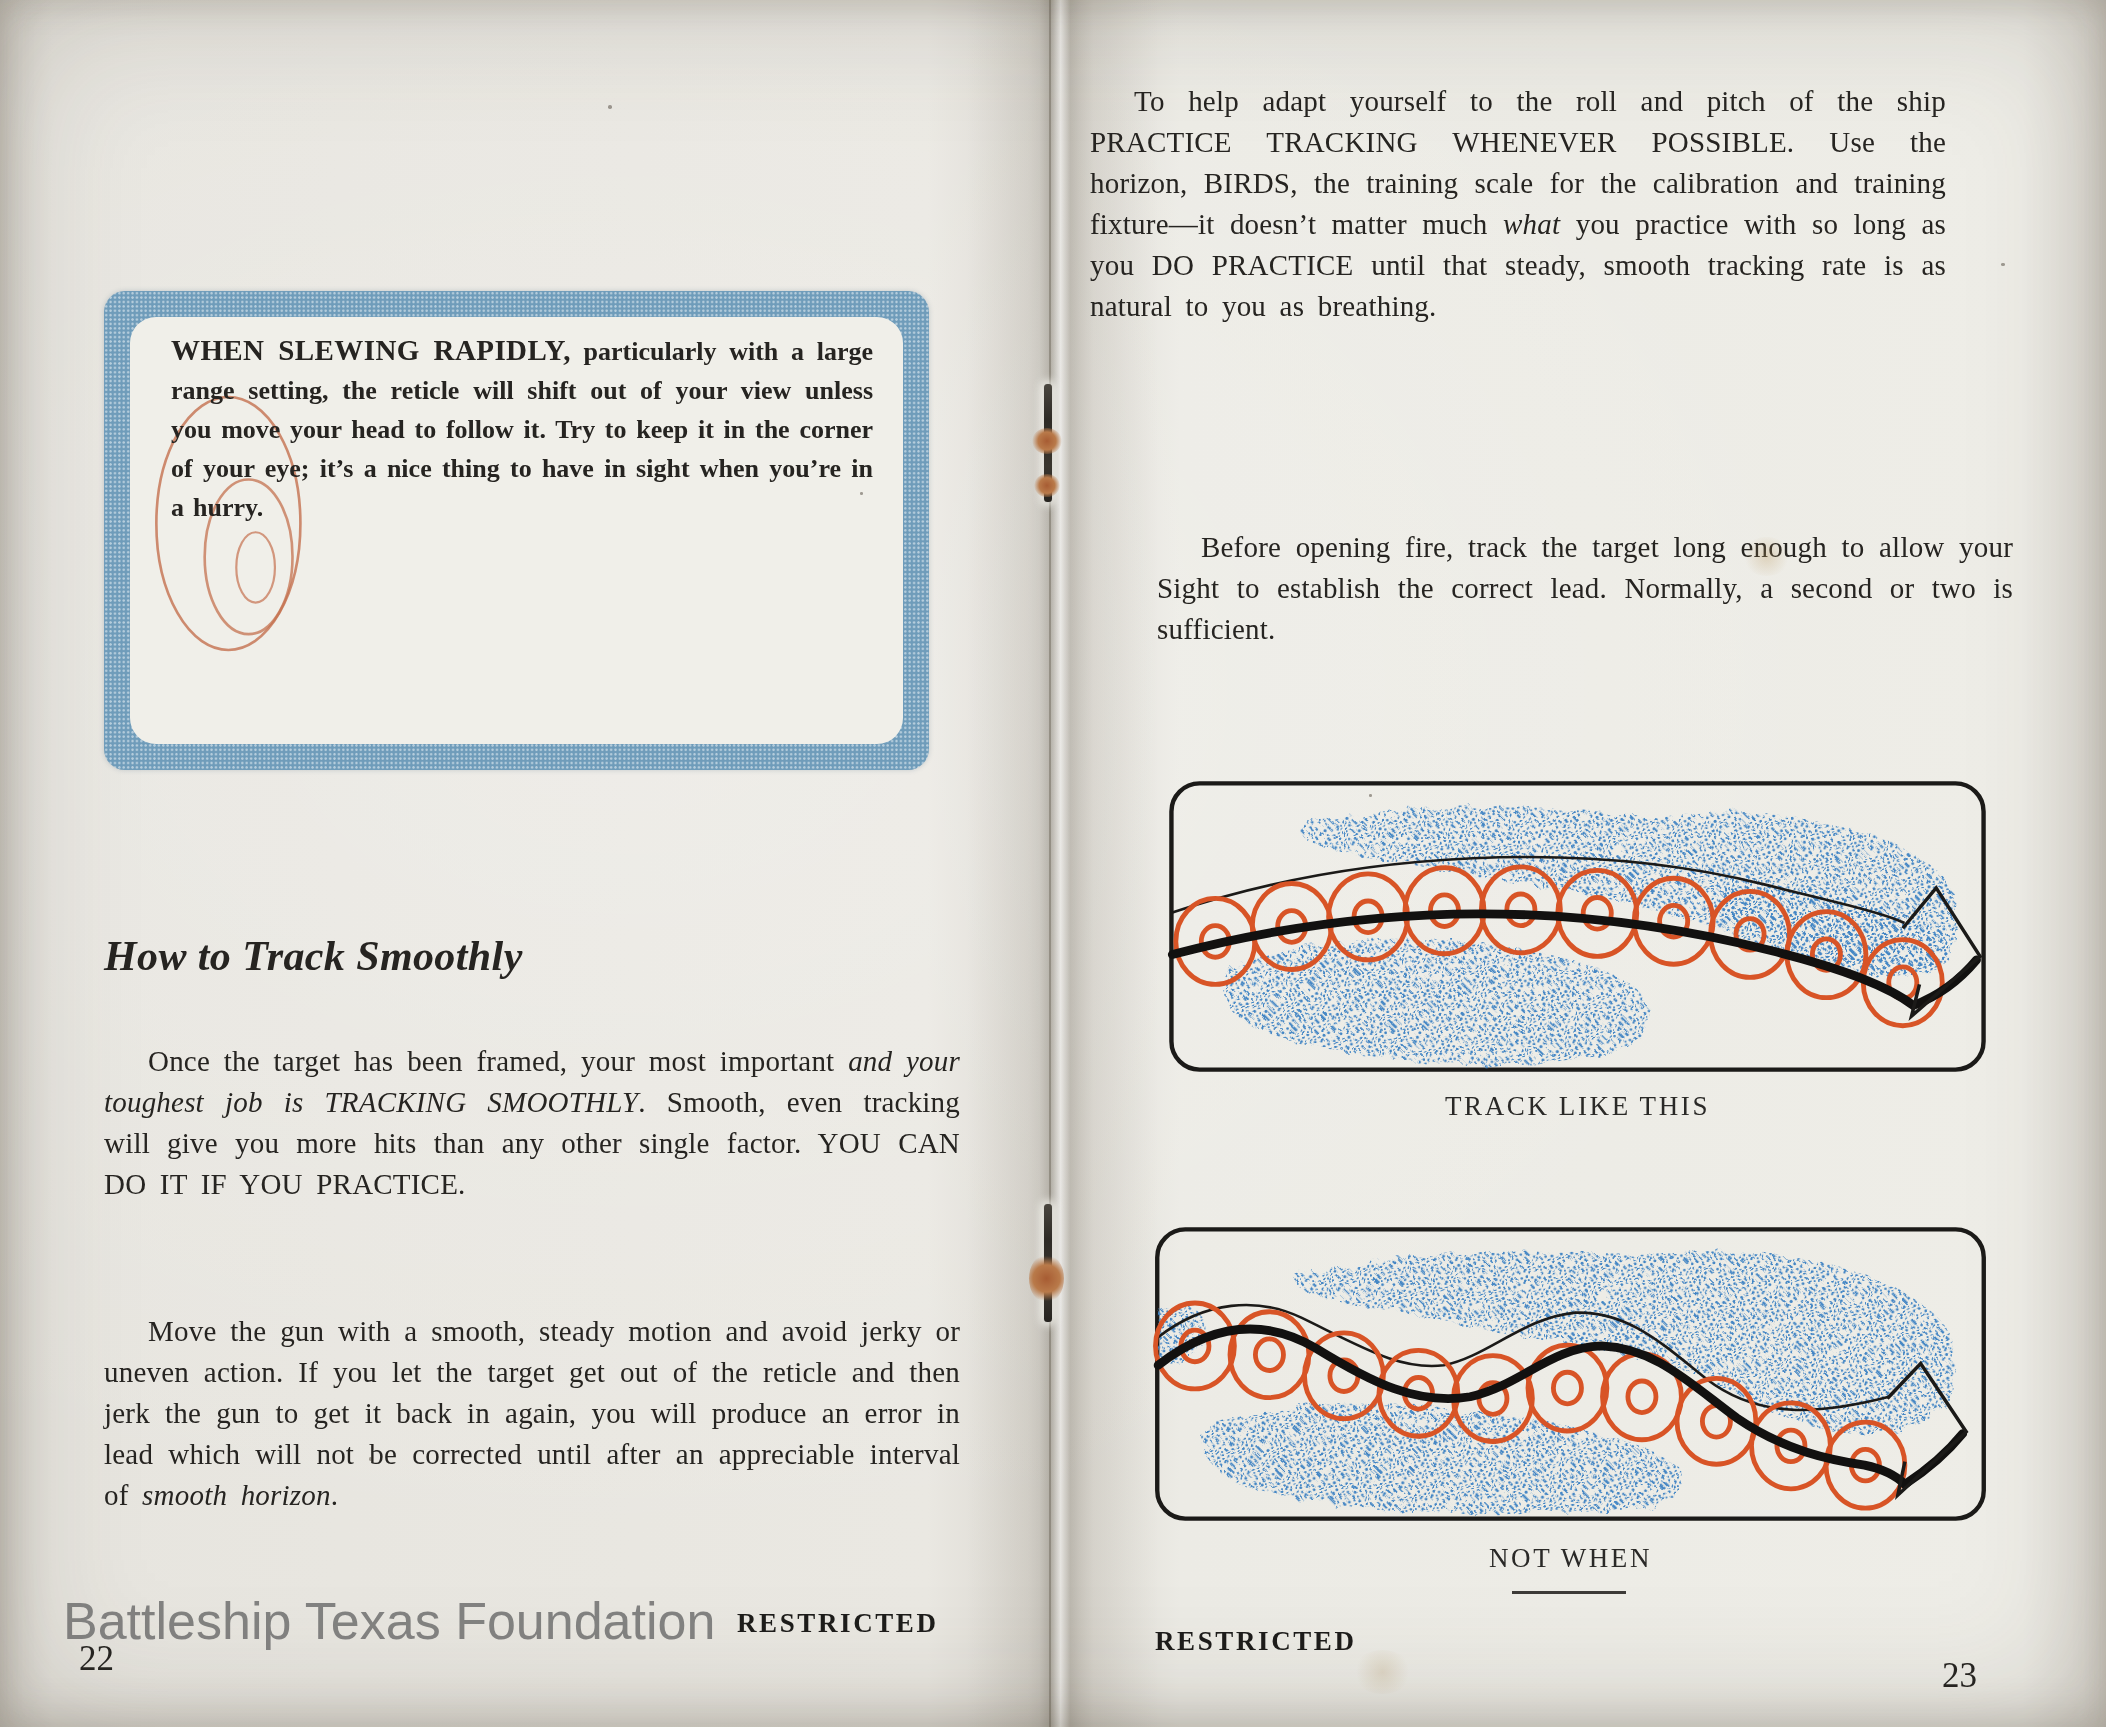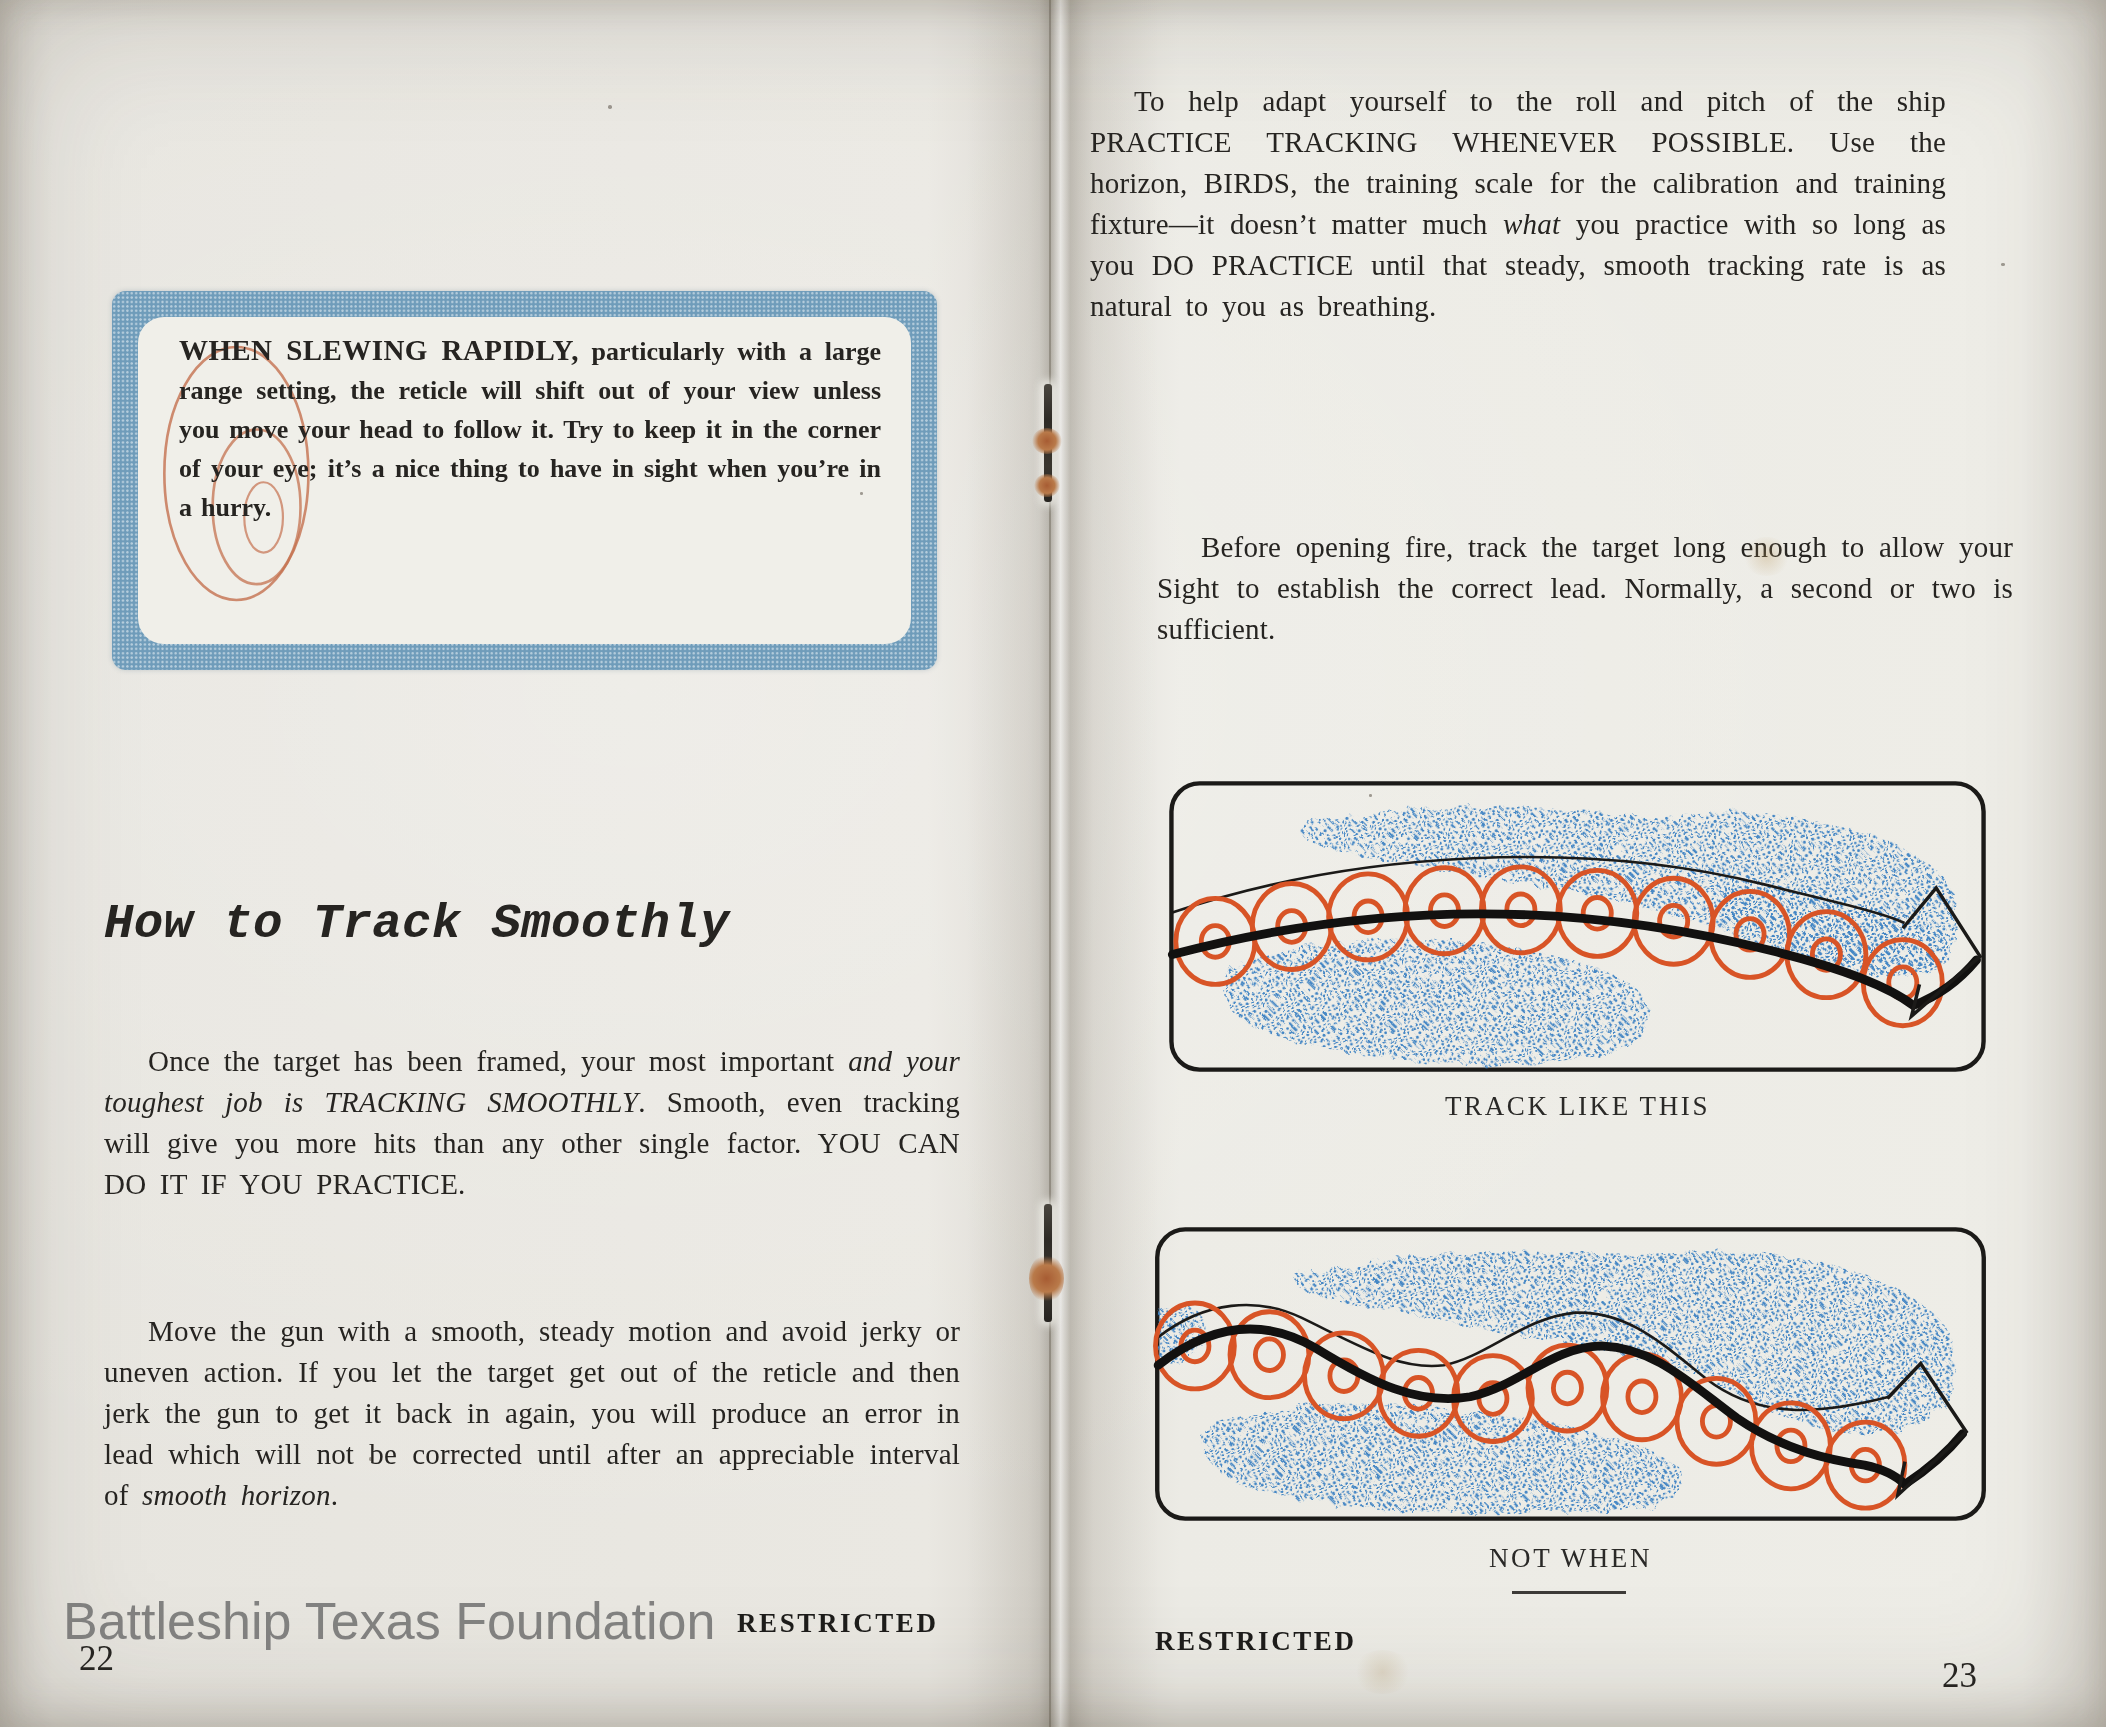--- a/index.html
+++ b/index.html
@@ -24,33 +24,33 @@
   .rust{border-radius:50%;background:radial-gradient(circle,#a75c33 0%,#b97a4a 45%,rgba(185,122,74,0) 75%);}
   
   .body-text{font-size:29px;line-height:41px;text-align:justify;word-spacing:6.1px;letter-spacing:0.2px;}
   .body-text .indent{display:inline-block;width:44px;}
   .seg-italic{font-style:italic;}
   .para{width:856px;}
   
   .hdr{left:88px;top:86px;white-space:nowrap;font-family:"Liberation Sans",sans-serif;font-weight:bold;font-style:italic;}
   .hdr .h-small{font-size:30px;}
   .hdr .h-big{font-size:36px;letter-spacing:0.9px;}
-  .callout{left:112px;top:291px;width:825px;height:379px;border-radius:14px;
+  .callout{left:104px;top:291px;width:825px;height:479px;border-radius:21px;
     background-color:#6f9cba;
     background-image:radial-gradient(rgba(240,245,248,.55) 1px, rgba(240,245,248,0) 1.4px);
     background-size:4.4px 4.4px;
     box-shadow:0 0 5.3px rgba(70,100,125,.25);}
   .callout-inner{position:absolute;left:26px;top:26px;right:26px;bottom:26px;border-radius:26px;
     background:#f0efe9;}
   .callout-text{position:absolute;left:41px;top:14px;width:702px;
     font-weight:bold;font-size:26px;line-height:39px;text-align:justify;word-spacing:2.6px;}
   .callout-lead{font-size:29px;letter-spacing:0.4px;}
   .sketch{position:absolute;left:0;top:0;width:100%;height:100%;pointer-events:none;}
-  .section-h{left:104px;top:896px;font-family:Liberation Mono, monospace;
-    font-weight:bold;font-style:italic;font-size:49px;letter-spacing:0.4px;}
+  .section-h{left:104px;top:932px;font-family:Liberation Serif, serif;
+    font-weight:bold;font-style:italic;font-size:42px;letter-spacing:0.4px;}
   
   .pagenum{font-size:35px;margin-top:36px;}
   .restricted{font-weight:bold;font-size:27px;letter-spacing:2.6px;color:#1d1c1a;}
   .watermark{left:63px;top:1591px;font-family:"Liberation Sans",sans-serif;font-size:52px;
     color:rgba(104,104,104,.80);letter-spacing:0;white-space:nowrap;}
   
   .fig-caption{font-size:27px;letter-spacing:2.6px;text-align:center;color:#2a2927;}
   .cap-rule{height:2.6px;background:#3c3a37;}
   
   .fleck{border-radius:50%;background:rgba(60,52,40,.45);}

